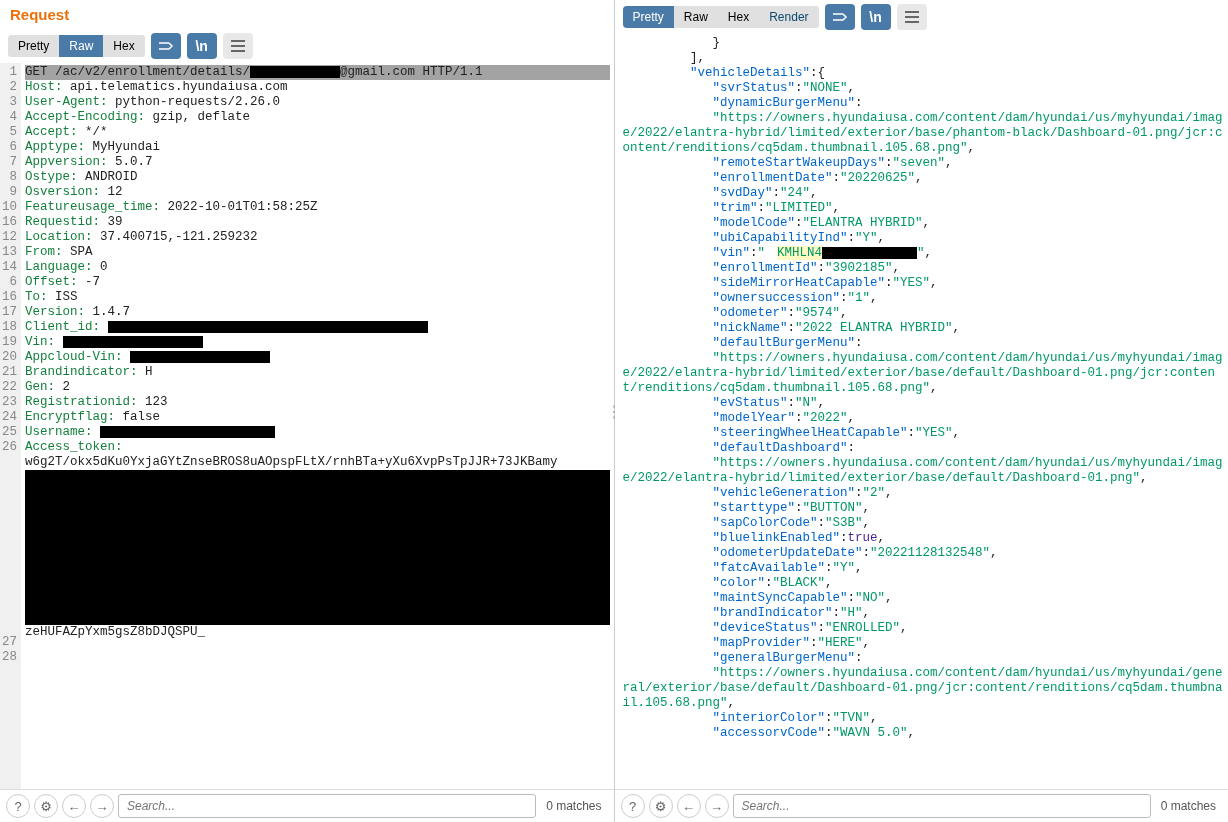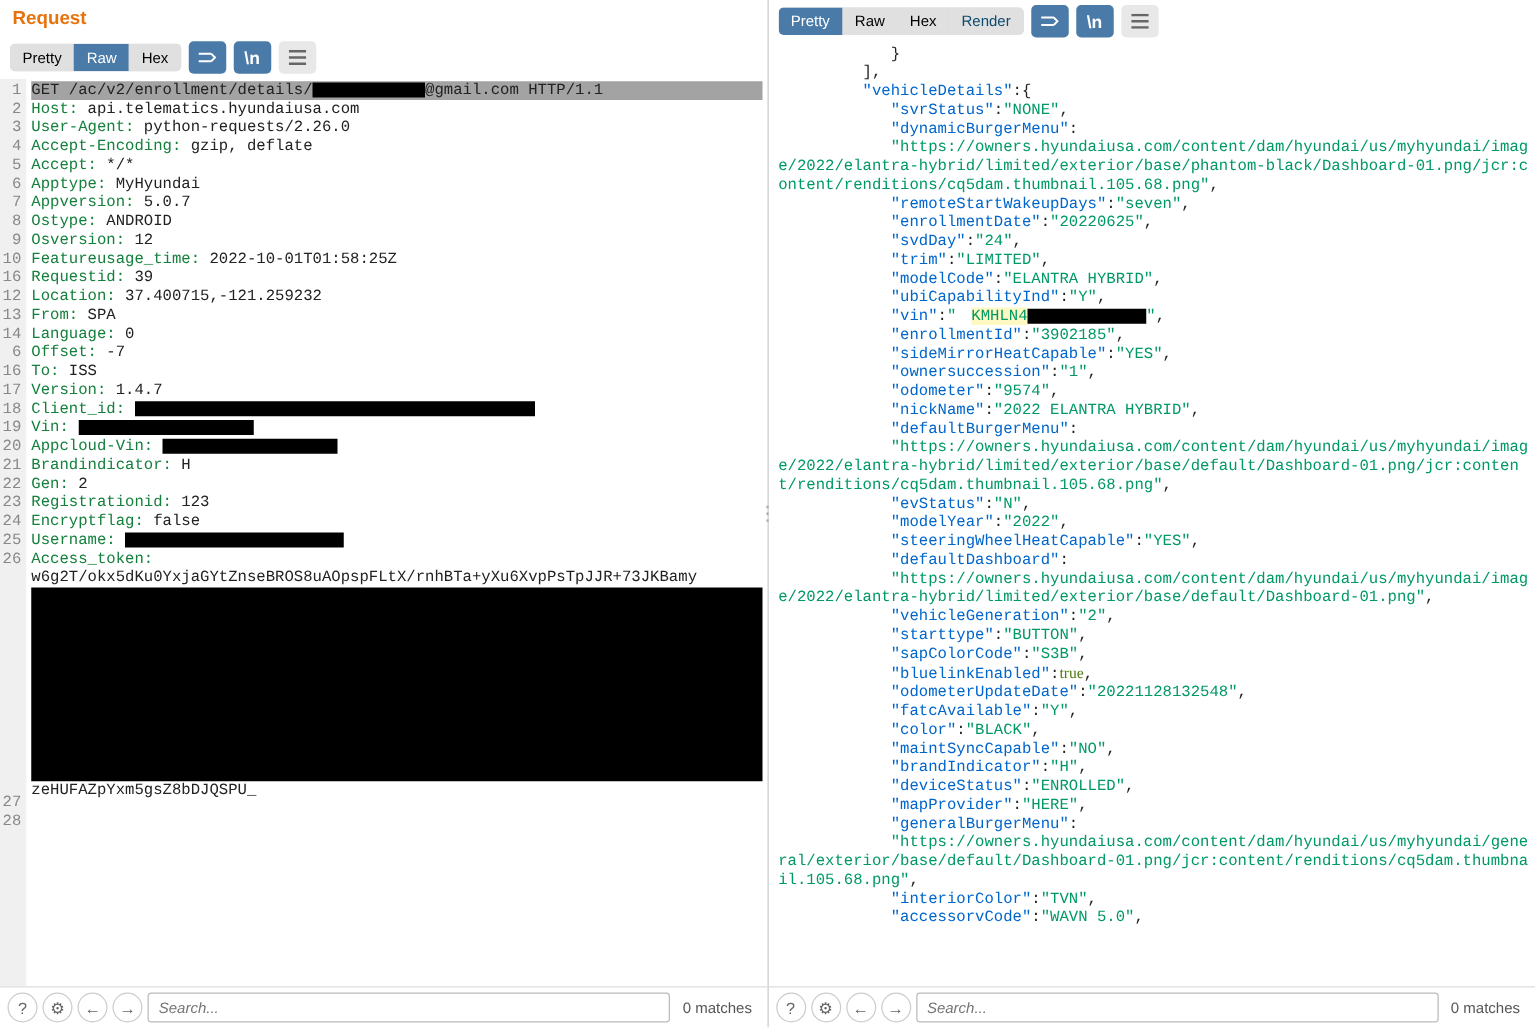--- a/index.html
+++ b/index.html
@@ -22,21 +22,21 @@
 .code-area { flex: 1; overflow: auto; display: flex; font-family: 'Courier New', monospace; font-size: 12.5px; line-height: 15px; }
 .gutter { background: #f0f0f0; color: #888; text-align: right; padding: 2px 4px 2px 2px; user-select: none; min-width: 20px; }
 .gutter div { height: 15px; }
 .code-content { flex: 1; padding: 2px 4px; white-space: pre-wrap; word-break: break-all; }
 .code-line { min-height: 15px; }
 .code-line.first { background: #a3a3a3; font-family: Liberation Mono, monospace; }
 .hl-key { color: #15803d; }
 .hl-val { color: #222; }
 .hl-json-key { color: #0066cc; }
 .hl-json-str { color: #009966; }
-.hl-json-lit { color: #4d7c0f; font-family: Liberation Serif, serif; }
+.hl-json-lit { color: #4c1d95; }
 .hl-punct { color: #222; }
 .hl-highlight { background: #fef9c3; margin-left: 12px; }
 .redact { background: #000; display: inline-block; height: 12px; vertical-align: middle; }
 .redact-block { background: #000; }
 .footer { display: flex; align-items: center; gap: 4px; padding: 4px 6px; border-top: 1px solid #ddd; }
 .foot-btn { width: 24px; height: 24px; border: 1px solid #ccc; border-radius: 12px; background: #fff; display: flex; align-items: center; justify-content: center; cursor: pointer; font-size: 13px; color: #666; }
 .search-input { flex: 1; border: 1px solid #bbb; border-radius: 3px; padding: 4px 8px; font-size: 12px; font-style: italic; color: #a16207; }
 .matches { font-size: 12px; color: #555; padding: 0 6px; }
 .drag-handle { position: absolute; left: 50%; top: 50%; transform: translate(-50%, -50%); color: #aaa; font-size: 16px; cursor: col-resize; }
 </style>

